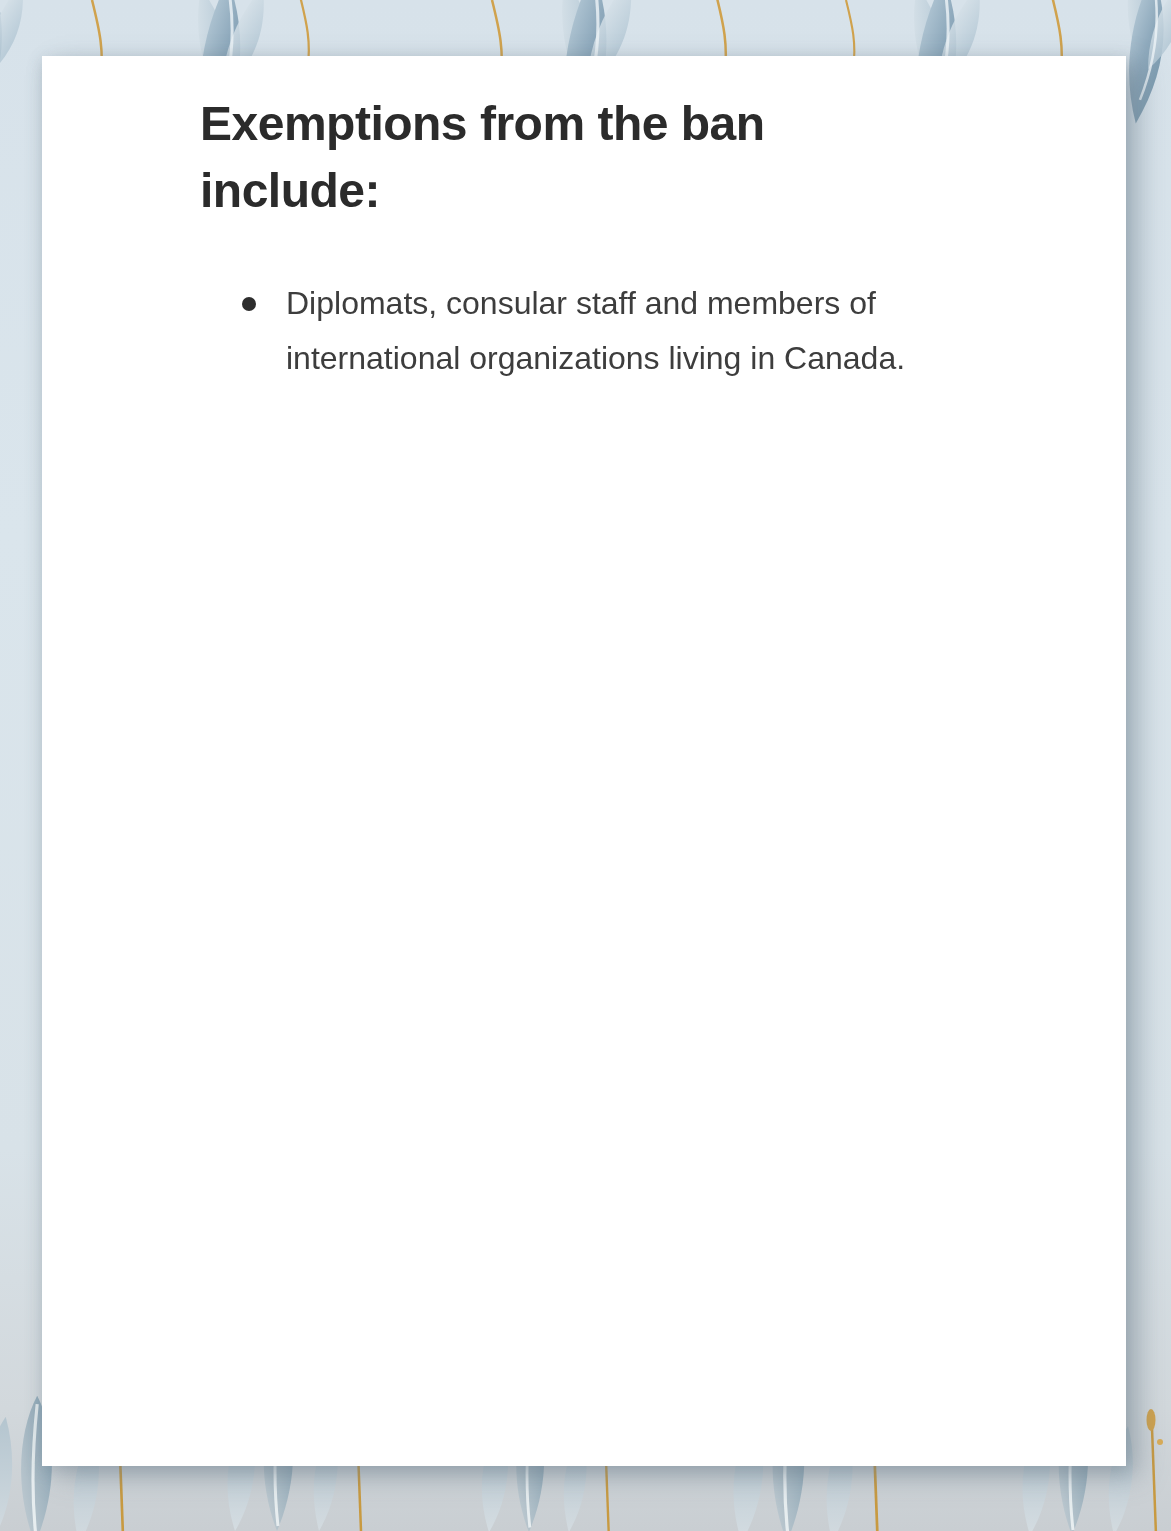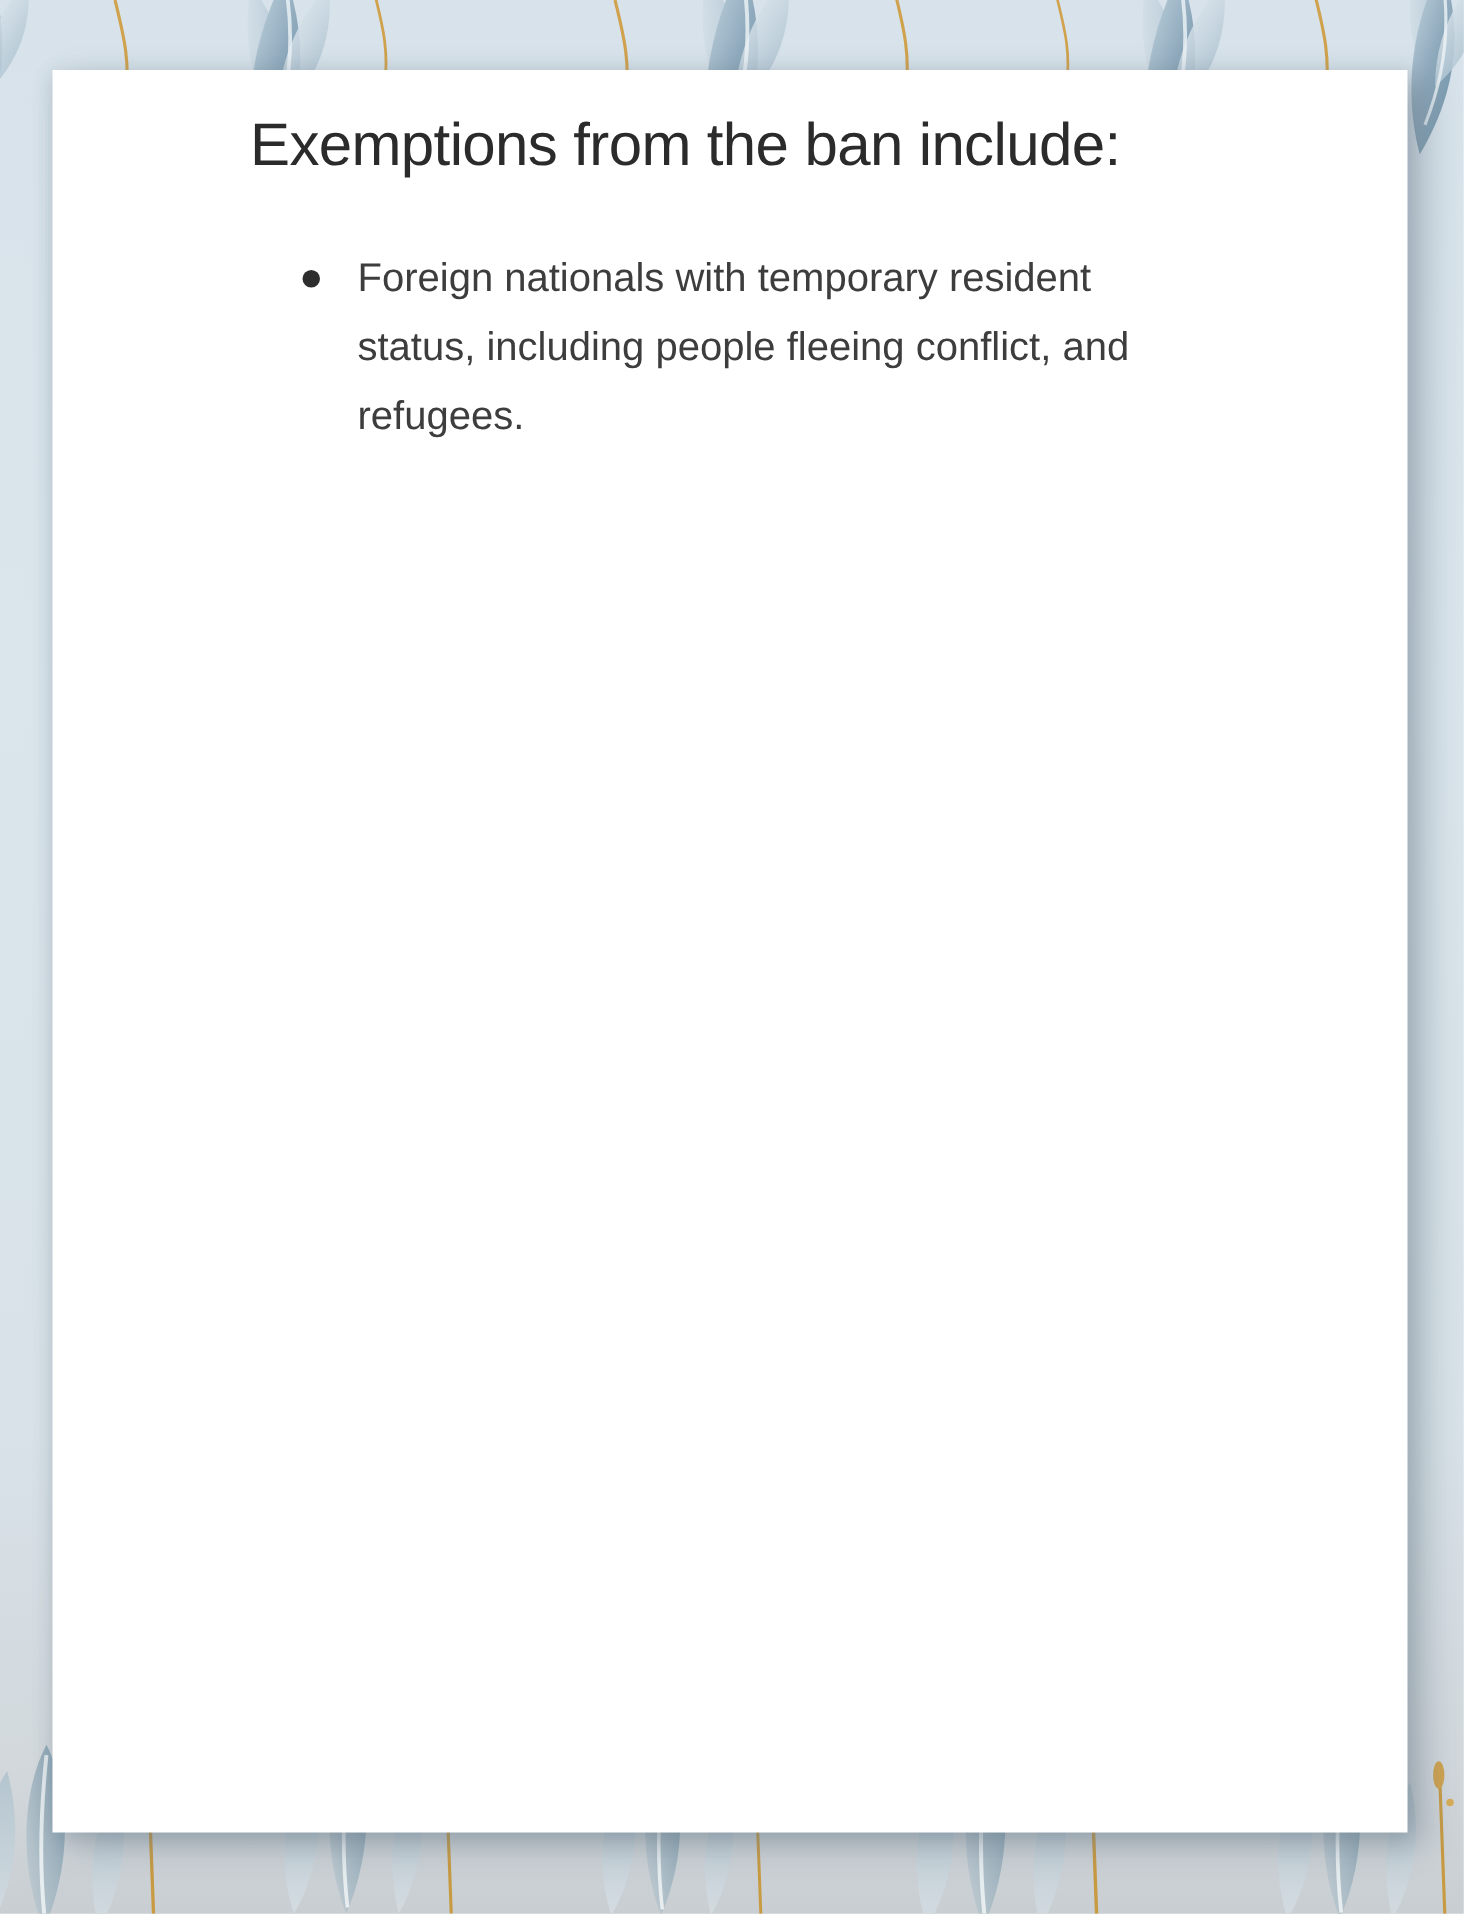--- a/index.html
+++ b/index.html
@@ -29,22 +29,22 @@
     z-index: 2;
     box-sizing: border-box;
     padding: 34px 0 0 158px;
     box-shadow: 14px 10px 26px rgba(104, 122, 136, 0.45),
                 0 4px 14px rgba(104, 122, 136, 0.28);
   }
   .title {
     margin: 0;
     max-width: 700px;
     font-size: 48px;
-    line-height: 53px;
-    font-weight: normal;
+    line-height: 67px;
+    font-weight: bold;
     letter-spacing: -0.5px;
     color: #2b2b2b;
   }
   .bullets {
     list-style: none;
     margin: 52px 0 0 0;
     padding: 0;
     width: 751px;
   }
   .bullets li {
@@ -128,15 +128,15 @@
   <use href="#clusterBottom" transform="translate(-30,6) scale(1.05)"></use>
   <use href="#clusterBottom" transform="translate(215,0)"></use>
   <use href="#clusterBottom" transform="translate(470,8) scale(0.95)"></use>
   <use href="#clusterBottom" transform="translate(720,0) scale(1.08)"></use>
   <use href="#clusterBottom" transform="translate(1010,4)"></use>
 </svg>
 
 <div class="card">
   <h1 class="title">Exemptions from the ban include:</h1>
   <ul class="bullets">
-    <li>Foreign nationals with temporary resident status, including people fleeing conflict, and refugees.</li>
+    <li>Diplomats, consular staff and members of international organizations living in Canada.</li>
   </ul>
 </div>
 
 </body></html>

